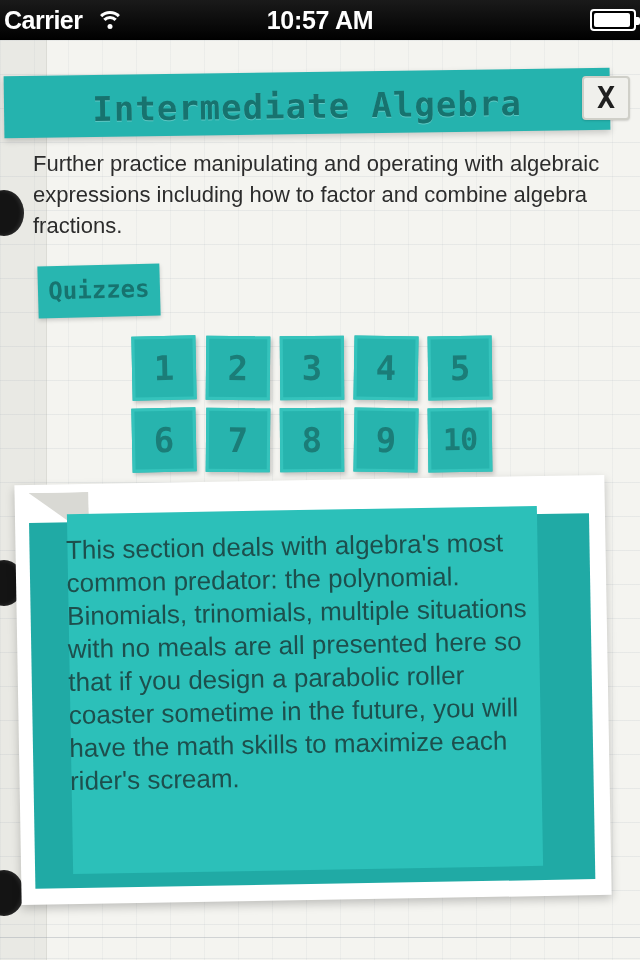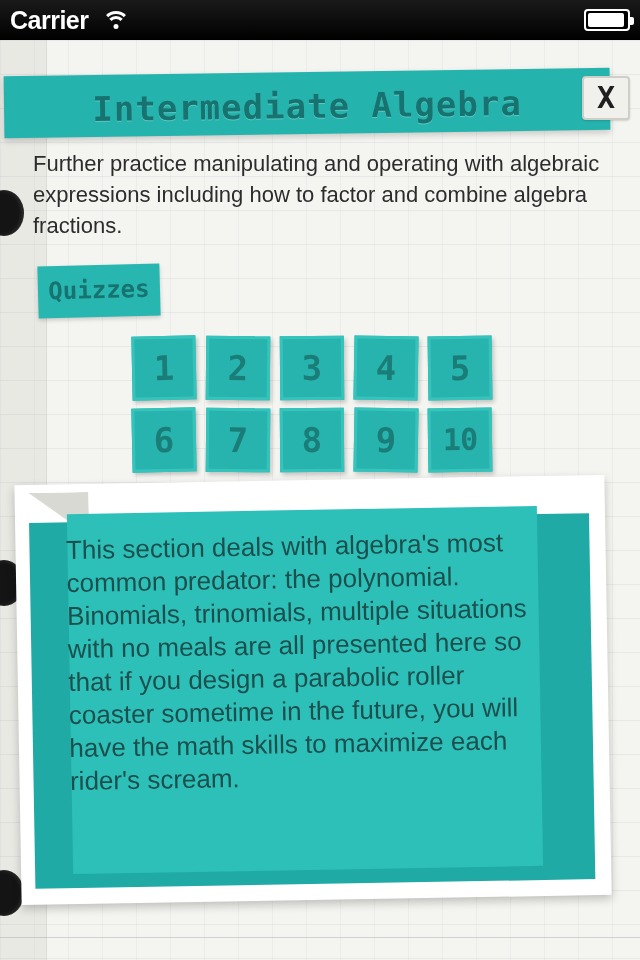--- a/index.html
+++ b/index.html
@@ -19,21 +19,21 @@
   .status-bar {
     position: absolute;
     top: 0; left: 0;
     width: 640px;
     height: 40px;
     background: linear-gradient(to bottom, #1a1a1a 0%, #000000 100%);
     color: #ffffff;
     display: flex;
     align-items: center;
     box-sizing: border-box;
-    padding: 0 10px;
+    padding: 0 4px;
     z-index: 50;
   }
   .carrier {
     font-size: 25px;
     font-weight: bold;
     letter-spacing: -0.5px;
   }
   .wifi-icon {
     margin-left: 12px;
     width: 30px;
@@ -319,20 +319,21 @@
 </head>
 <body>
 
 <div class="status-bar">
   <div class="carrier">Carrier</div>
   <div class="wifi-icon">
     <i class="w1"></i>
     <i class="w2"></i>
     <span class="wifi-dot"></span>
   </div>
+  <div class="clock">10:57 AM</div>
   <div class="battery">
       <div class="fill"></div>
     </div>
 </div>
 
 <div class="page">
   <div class="grid-lines"></div>
   <div class="page-bottom-line"></div>
 
   <div class="hole h1"></div>

